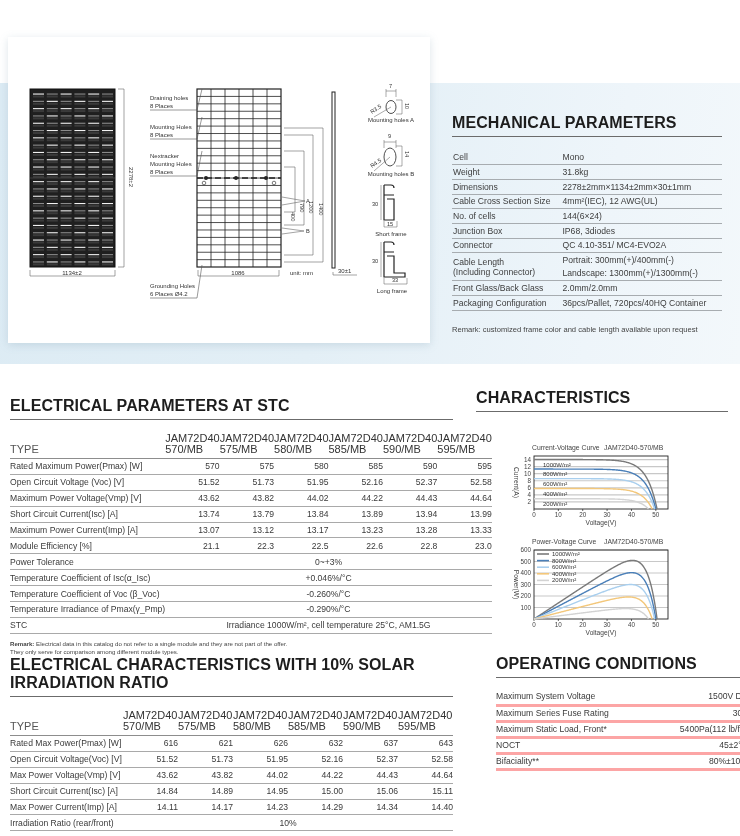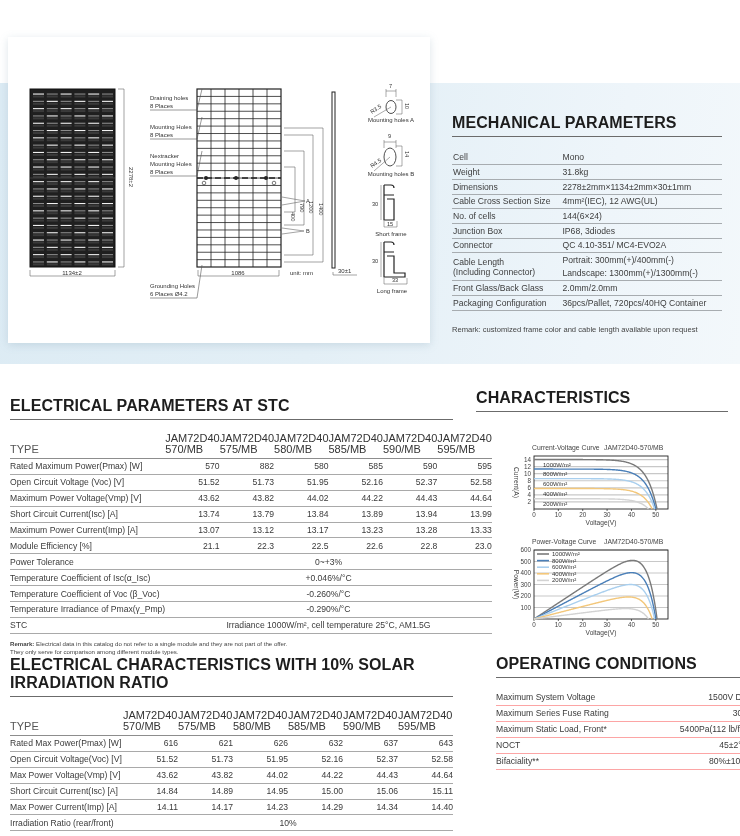--- a/index.html
+++ b/index.html
@@ -36,21 +36,21 @@
   .elec .note { font-size: 6.1px; color: #444; line-height: 8.2px; margin-top: 6px; }
   .elec .note b { font-weight: bold; }
 
   
   .chars { position: absolute; left: 476px; top: 389px; width: 252px; }
   .chars svg { display: block; }
 
   
   .oper { position: absolute; left: 476px; top: 655px; width: 252px; margin-left: 20px; }
   .oper table { width: 100%; border-collapse: collapse; margin-top: 11px; }
-  .oper td { font-size: 8.6px; color: #3a3a3a; height: 16px; border-bottom: 1px solid #fca5a5; vertical-align: middle; }
+  .oper td { font-size: 8.6px; color: #3a3a3a; height: 16px; border-bottom: 3px solid #fca5a5; vertical-align: middle; }
   .oper td.v { text-align: right; }
 </style>
 </head>
 <body>
 
 <div class="band"></div>
 
 <div class="card">
   <svg id="drawing" width="422" height="306" viewBox="0 0 422 306">
       <g>
@@ -534,21 +534,21 @@
           <th>
             <div>JAM72D40</div>
             <div>595/MB</div>
           </th>
         </tr>
       </thead>
     <tbody id="stc-body">
         <tr>
           <td class="lbl">Rated Maximum Power(Pmax) [W]</td>
           <td>570</td>
-          <td>882</td>
+          <td>575</td>
           <td>580</td>
           <td>585</td>
           <td>590</td>
           <td>595</td>
         </tr>
         <tr>
           <td class="lbl">Open Circuit Voltage (Voc) [V]</td>
           <td>51.52</td>
           <td>51.73</td>
           <td>51.95</td>

